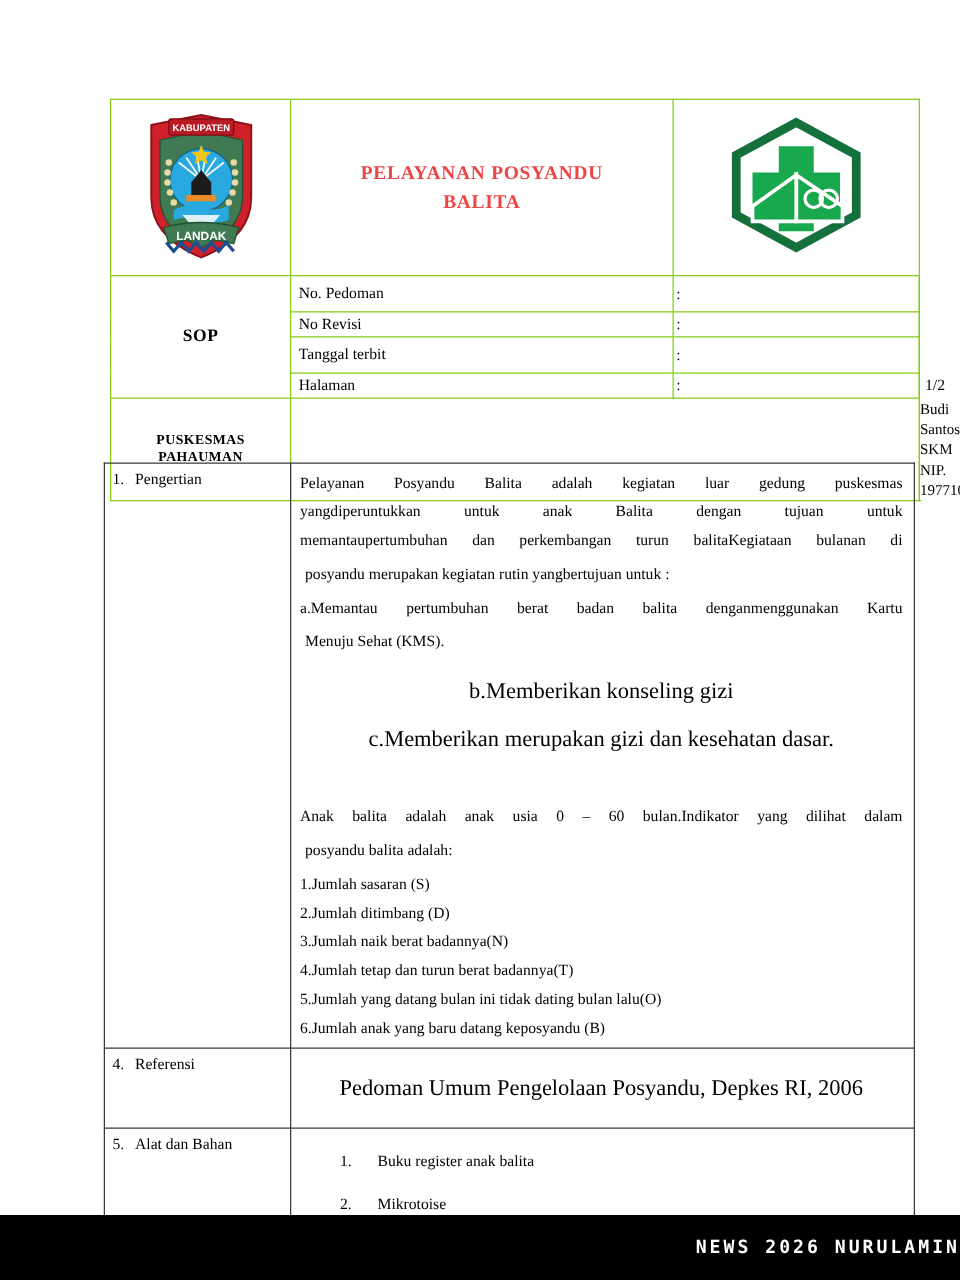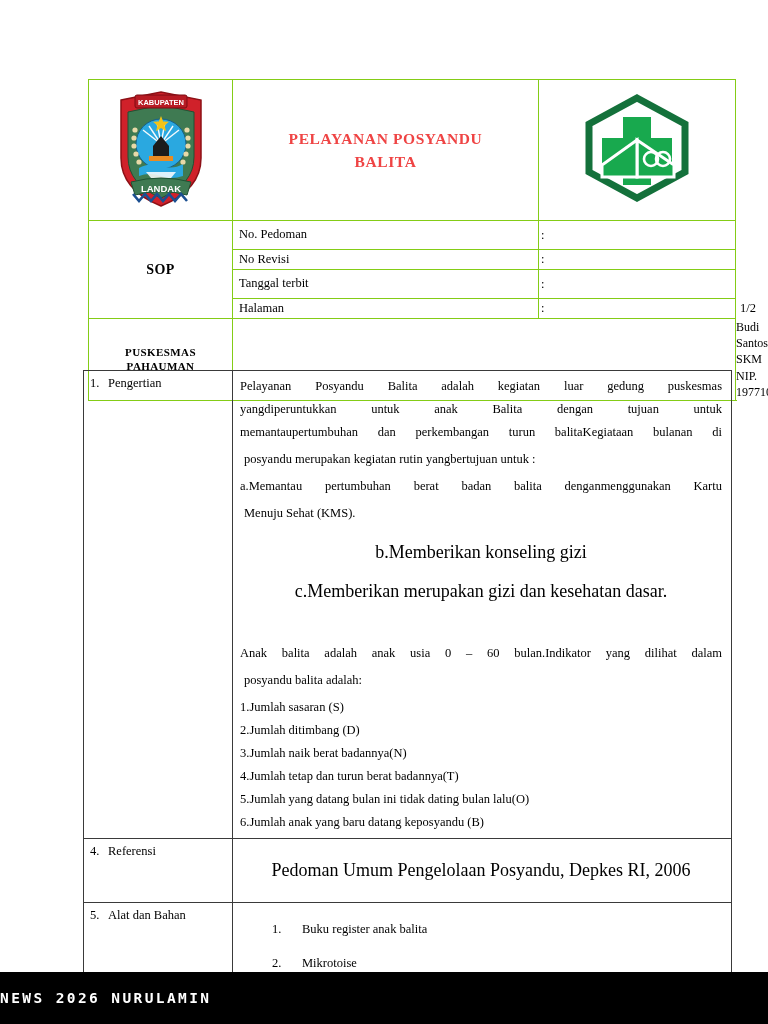--- a/index.html
+++ b/index.html
@@ -163,21 +163,21 @@
   #footer-banner {
     position: absolute;
     left: 0;
     top: 972px;
     width: 768px;
     height: 52px;
     background: #000;
     color: #fff;
     display: flex;
     align-items: center;
-    justify-content: flex-start;
+    justify-content: flex-end;
     font-family: "DejaVu Sans Mono", monospace;
     font-size: 14.5px;
     font-weight: bold;
     letter-spacing: 2.4px;
   }
 </style>
 </head>
 <body>
 
 <div id="page">

